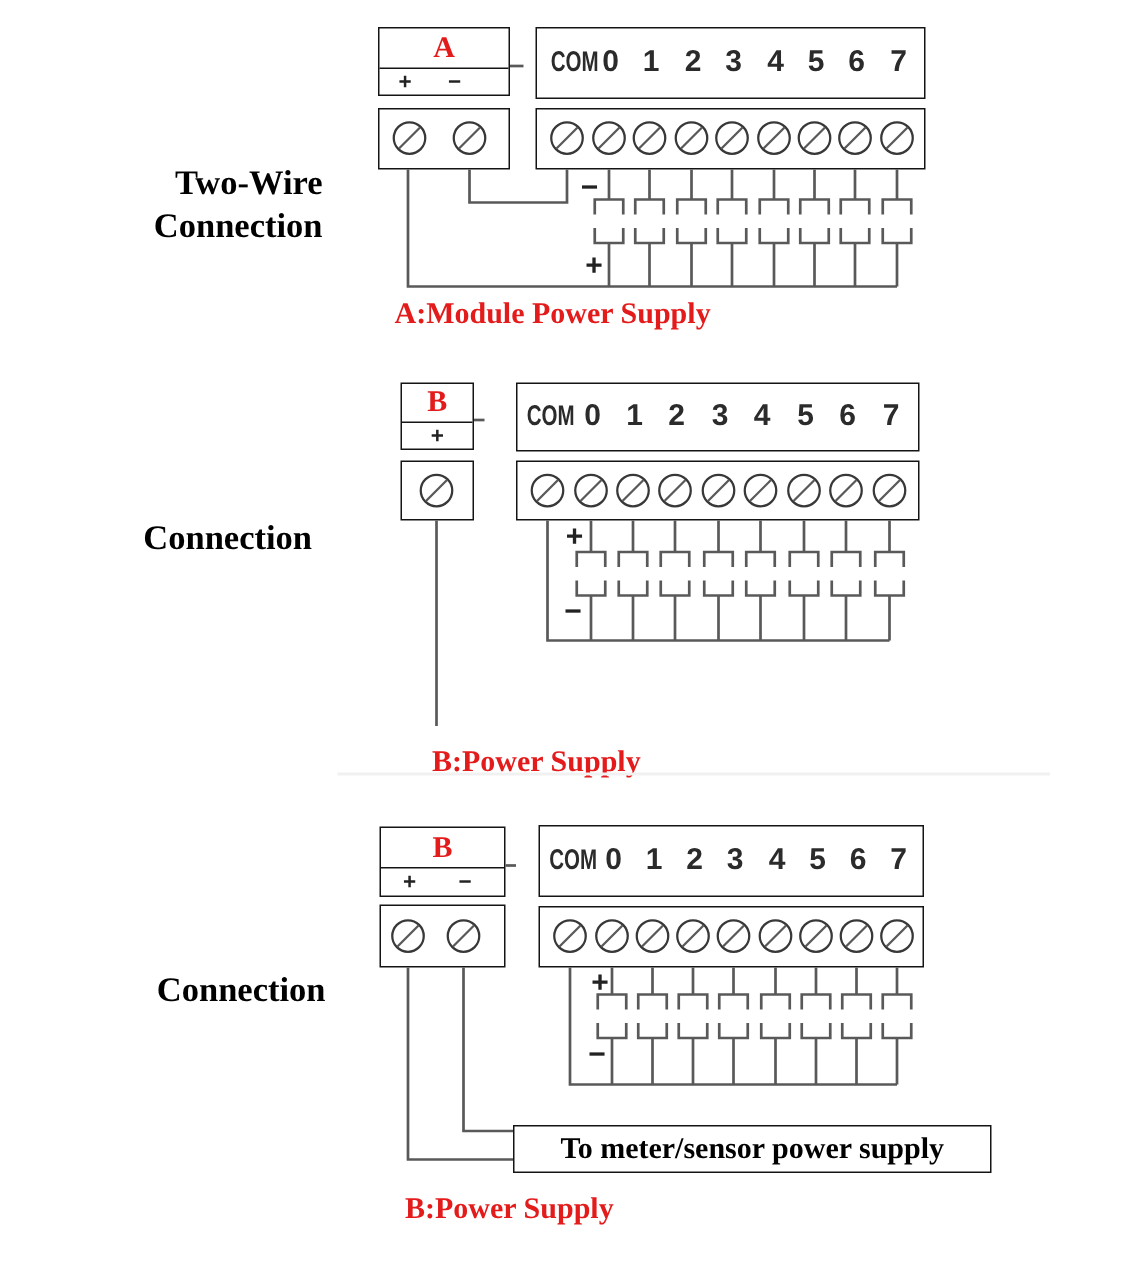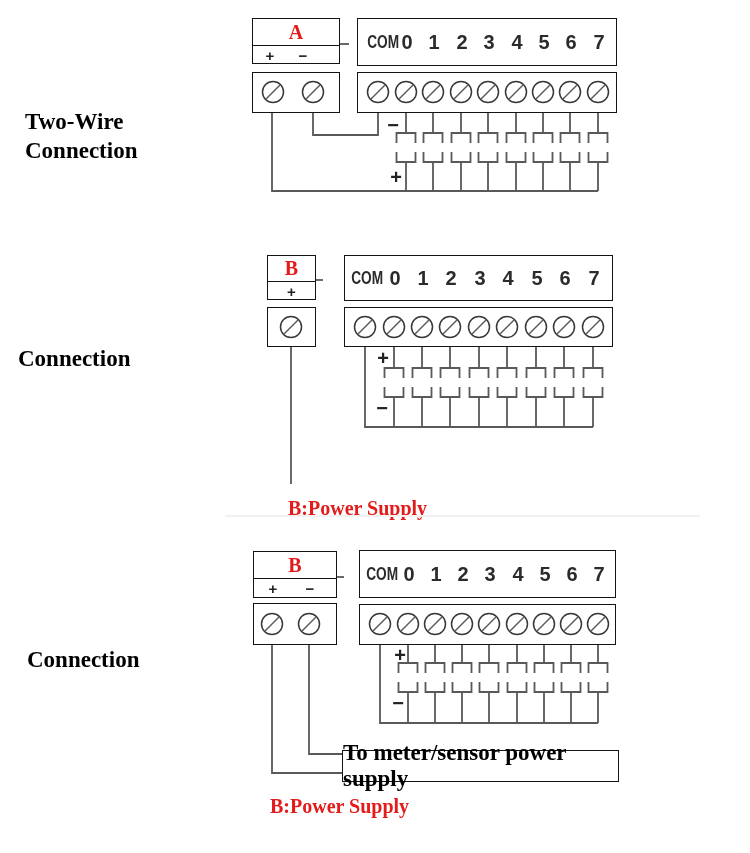--- a/index.html
+++ b/index.html
@@ -9,21 +9,21 @@
     --digit:#2b2b2b;
   }
   html,body{margin:0;padding:0;background:#ffffff;}
   .canvas{
     position:relative;width:750px;height:853px;background:#ffffff;overflow:hidden;
     font-family:"Liberation Serif",serif;color:var(--ink);
   }
   .box{position:absolute;box-sizing:border-box;border:1.6px solid var(--ink);background:#ffffff;}
   .section-title{
     position:absolute;font-weight:bold;font-size:23px;line-height:29px;
-    text-align:left;color:#000;
+    text-align:right;color:#000;
   }
   .psu{display:flex;flex-direction:column;}
   .psu-top{
     height:26px;display:flex;align-items:center;justify-content:center;
     font-weight:bold;font-size:20px;color:var(--red);
   }
   .psu-bottom{
     border-top:1.5px solid var(--ink);flex:1;position:relative;
     font-family:"Liberation Sans",sans-serif;font-weight:bold;font-size:15px;color:#222;
   }
@@ -82,20 +82,21 @@
     <span class="ch" style="left:149px">4</span>
     <span class="ch" style="left:176px">5</span>
     <span class="ch" style="left:203px">6</span>
     <span class="ch" style="left:231px">7</span>
   </div>
   <div class="box" style="left:357px;top:72px;width:260px;height:41px"></div>
 
   <span class="sign" style="left:384px;top:114px">−</span>
   <span class="sign" style="left:387px;top:166px">+</span>
 
+  <div class="caption" style="left:263px;top:198px">A:Module Power Supply</div>
 
   <div class="section-title" style="left:18px;top:344px;width:190px">
     <div>Connection</div>
   </div>
 
   <div class="box psu" style="left:267px;top:255px;width:49px;height:45px">
     <div class="psu-top" style="height:25px">B</div>
     <div class="psu-bottom">
       <span class="centered">+</span>
     </div>
@@ -145,21 +146,21 @@
     <span class="ch" style="left:148px">4</span>
     <span class="ch" style="left:175px">5</span>
     <span class="ch" style="left:202px">6</span>
     <span class="ch" style="left:229px">7</span>
   </div>
   <div class="box" style="left:359px;top:604px;width:257px;height:41px"></div>
 
   <span class="sign" style="left:391px;top:644px">+</span>
   <span class="sign" style="left:389px;top:692px">−</span>
 
-  <div class="note-box" style="left:342px;top:750px;width:277px;height:32px;font-size:23px">
+  <div class="note-box" style="left:342px;top:750px;width:319px;height:32px;font-size:20px">
     <span>To meter/sensor power supply</span>
   </div>
 
   <div class="caption" style="left:270px;top:795px">B:Power Supply</div>
 
   <svg class="wiring" width="750" height="853" viewBox="0 0 750 853">
     <defs>
       <g id="screw">
         <circle class="screw" r="10.5"></circle>
         <line class="wire" x1="-7" y1="7" x2="7" y2="-7" style="stroke-width:1.5"></line>

